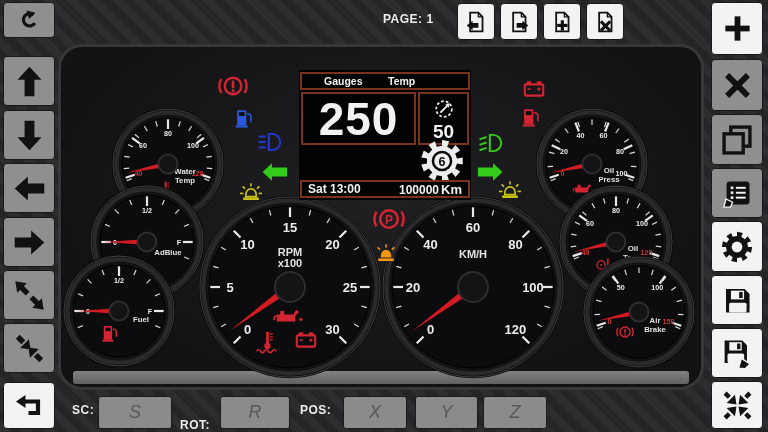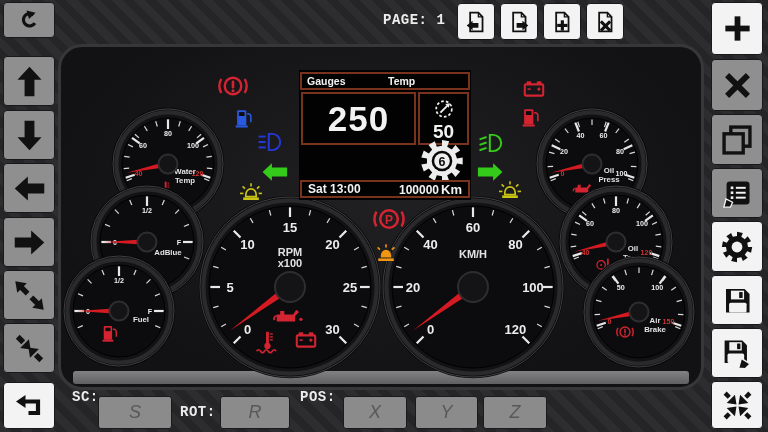--- a/index.html
+++ b/index.html
@@ -14,41 +14,41 @@
          background:radial-gradient(ellipse at 50% 42%, #212124 0%, #121214 72%);
          border:3px solid #37373a;box-sizing:border-box;}
   #panel .bottom-strip{position:absolute;left:12px;right:12px;bottom:3px;height:13px;
          background:linear-gradient(#828285,#606063);border-radius:3px;}
   #cluster-svg{position:absolute;left:0;top:0;pointer-events:none;}
   #cluster-svg g[data-interactable="true"]{pointer-events:auto;}
   #lcd{position:absolute;left:299px;top:70px;width:172px;height:130px;background:#020202;}
   .lcdbox{position:absolute;border:2px solid #79321c;box-sizing:border-box;color:#f2f2f2;}
   #lcd-header{left:1px;top:2px;width:170px;height:18px;font-size:10.5px;font-weight:bold;
               display:flex;align-items:center;}
-  #lcd-header .t1{margin-left:5px;}
+  #lcd-header .t1{margin-left:22px;}
   #lcd-header .t2{position:absolute;left:86px;}
   #lcd-speed{left:2px;top:22px;width:115px;height:53px;display:flex;align-items:center;justify-content:center;
-             font-size:35px;font-weight:bold;letter-spacing:1px;}
+             font-size:46px;font-weight:bold;letter-spacing:1px;}
   #lcd-cruise{left:119px;top:22px;width:51px;height:53px;display:flex;flex-direction:column;align-items:center;}
   #lcd-cruise svg{margin-top:3px;}
   #lcd-cruise .cv{font-size:19px;font-weight:bold;line-height:1;margin-top:1px;}
   #cog-svg{position:absolute;left:119px;top:67px;}
   #lcd-footer{left:1px;top:110px;width:170px;height:18px;font-size:12px;font-weight:bold;
               display:flex;align-items:center;justify-content:space-between;padding:0 6px;}
   #lcd-footer .unit{font-size:13px;margin-left:2px;}
   #preset{position:absolute;left:64px;top:3px;width:307px;height:34px;background:#f6f6f6;border-radius:3px;
           display:flex;align-items:center;justify-content:space-between;padding:0 10px;box-sizing:border-box;
           border:1px solid #161618;cursor:pointer;}
   #preset .val{font-size:17px;color:#1d1d1f;}
-  .digital{font-family:Liberation Mono, monospace;font-weight:bold;color:#ececec;font-size:14px;letter-spacing:.5px;}
+  .digital{font-family:Liberation Sans, sans-serif;font-weight:bold;color:#ececec;font-size:12px;letter-spacing:.5px;}
   #page-ind{position:absolute;left:383px;top:12px;}
   .fieldbox{position:absolute;top:396px;height:33px;background:#8b8b8c;border:1px solid #1a1a1c;border-radius:3px;
             display:flex;align-items:center;justify-content:center;font-style:italic;font-size:18px;color:#58585a;
             box-sizing:border-box;cursor:pointer;}
-  .blabel{position:absolute;top:389px;}
+  .blabel{position:absolute;top:403px;}
 </style>
 </head>
 <body>
 
 <div id="app" data-interactable="false">
 
   <div id="panel" data-interactable="false">
     <div class="bottom-strip" data-interactable="false"></div>
   </div>
 

